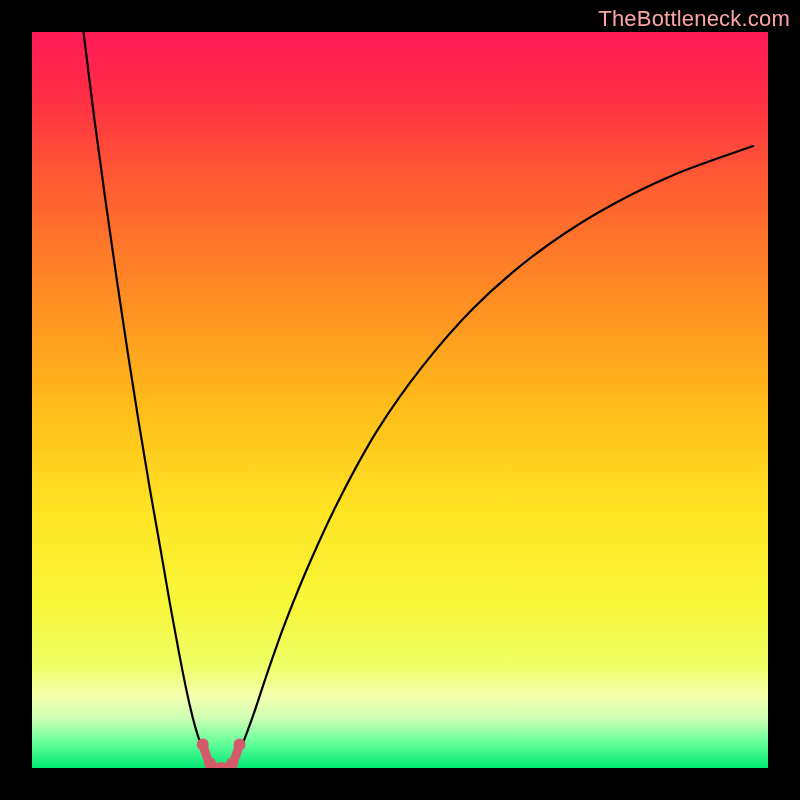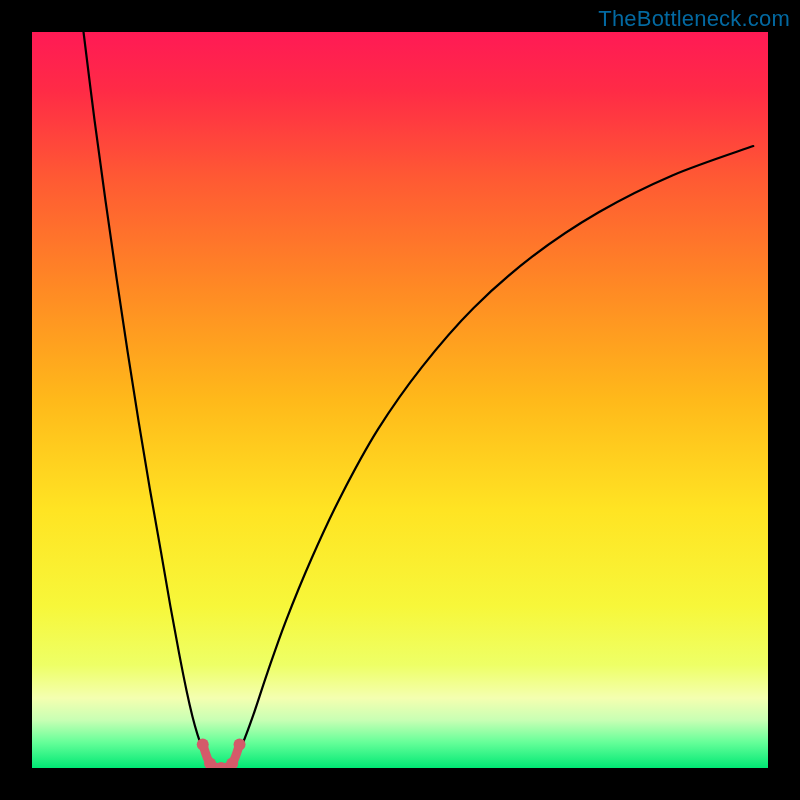--- a/index.html
+++ b/index.html
@@ -26,21 +26,21 @@
     overflow: hidden;
   }
   .gradient {
     position: absolute;
     left: 0; top: 0; width: 100%; height: 100%;
   }
   .watermark {
     position: absolute;
     top: 6px;
     right: 10px;
-    color: #0369a1;
+    color: #fca5a5;
     font-size: 22px;
     font-weight: 500;
     letter-spacing: 0.2px;
   }
   svg.curves {
     position: absolute;
     left: 0; top: 0;
     width: 100%;
     height: 100%;
   }

